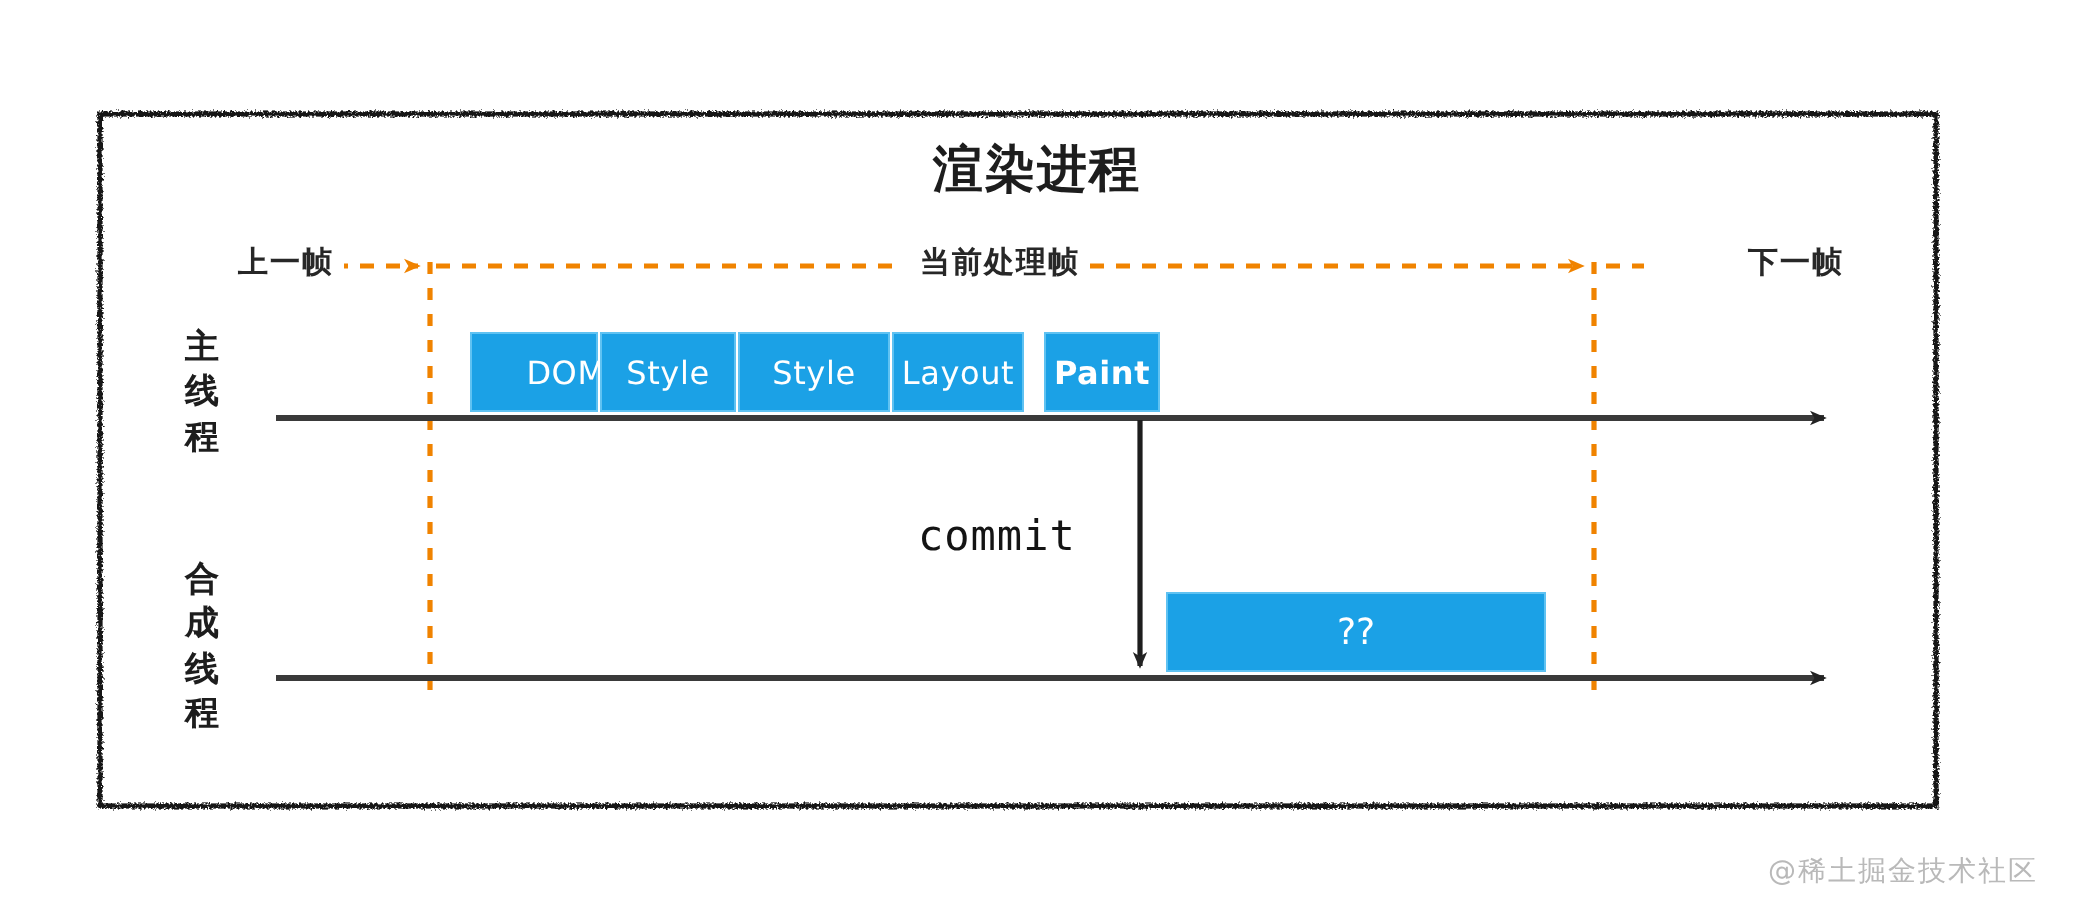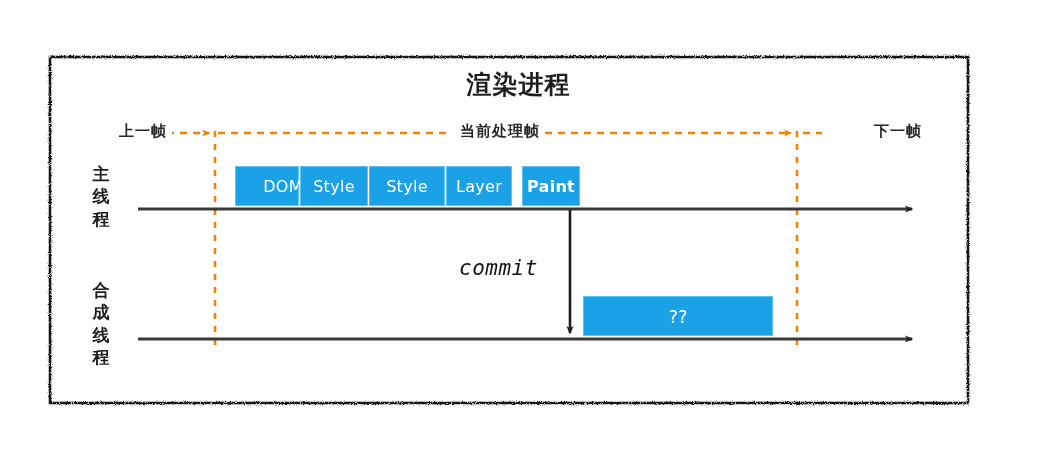--- a/index.html
+++ b/index.html
@@ -108,21 +108,20 @@
 
   
   #commit-label {
     position: absolute;
     left: 459px;
     top: 256px;
     font-family: "DejaVu Sans Mono", monospace;
     font-size: 21px;
     color: #141414;
     letter-spacing: 0.5px;
-    font-style: italic;
   }
 
   
   #watermark {
     position: absolute;
     right: 18px;
     bottom: 12px;
     font-family: "DejaVu Sans", sans-serif;
     font-size: 14px;
     color: #b9b9b9;
@@ -197,21 +196,22 @@
       <div>合</div>
       <div>成</div>
       <div>线</div>
       <div>程</div>
     </div>
 
   <div id="stage-box-host">
       <div class="stage-box" style="left: 235px; width: 64px; padding-left: 32px;">DOM</div>
       <div class="stage-box" style="left: 300px; width: 68px;">Style</div>
       <div class="stage-box" style="left: 369px; width: 76px;">Style</div>
-      <div class="stage-box" style="left: 446px; width: 66px;">Layer</div>
+      <div class="stage-box" style="left: 446px; width: 66px;">Layout</div>
       <div class="stage-box" style="left: 522px; width: 58px; font-weight: bold;">Paint</div>
     </div>
 
   <div id="compositor-box">??</div>
 
   <div id="commit-label">commit</div>
 
+  <div id="watermark">@稀土掘金技术社区</div>
 </div>
 
 </body></html>

